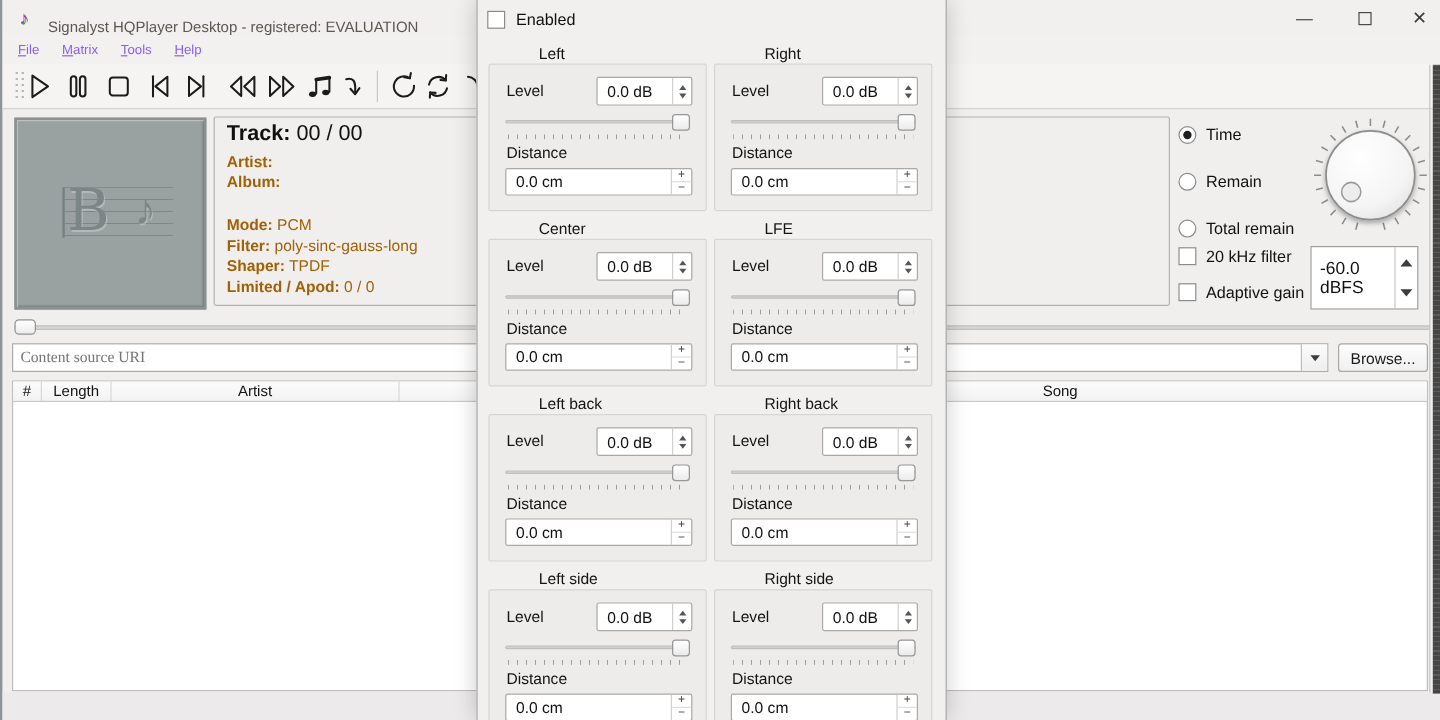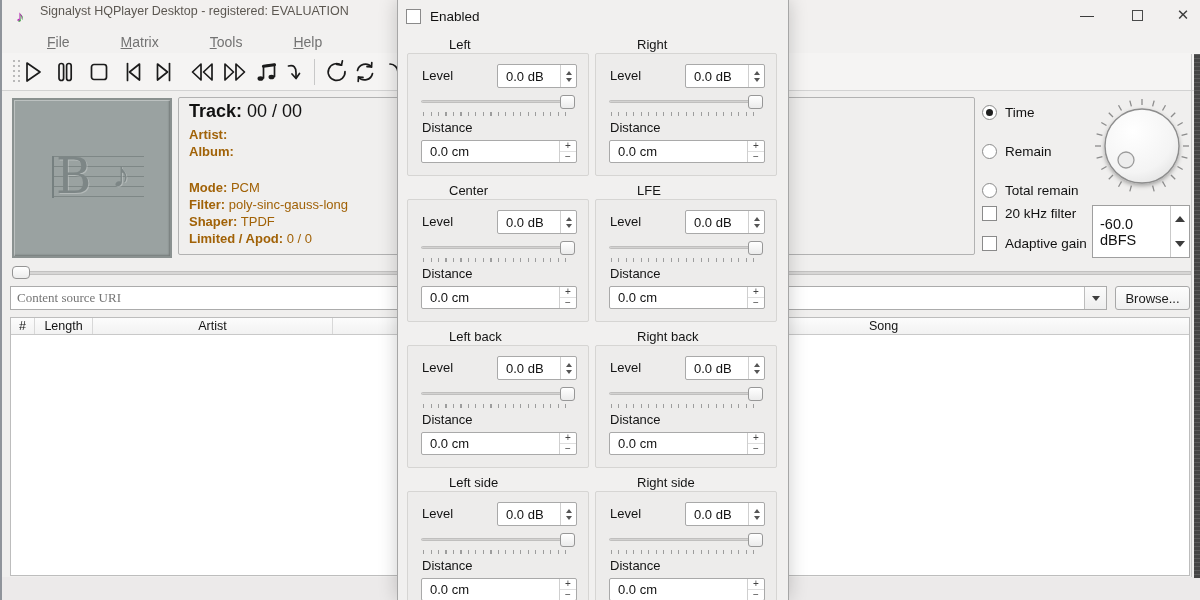--- a/index.html
+++ b/index.html
@@ -4,30 +4,30 @@
 <style>
   * { box-sizing: border-box; margin: 0; padding: 0; }
   html,body { width:1200px; height:600px; background:#d8d8d8; }
   body { font-family:"Liberation Sans", sans-serif; }
   .window { position:relative; width:1200px; height:600px; background:#f0efee; overflow:hidden; border-left:2px solid #8f949b; }
   .abs { position:absolute; }
 
   
   .titlebar { left:0; top:0; width:1200px; height:30px; background:#f2f0ef; }
   .app-icon { left:14px; top:7px; width:17px; height:17px; font-size:15px; color:#b52fb5; text-shadow:1px 1px 0 #49a24d; line-height:17px; }
-  .title-text { left:38px; top:4px; font-size:12.5px; color:#5c5751; }
+  .title-text { left:38px; top:16px; font-size:12.5px; color:#5c5751; }
   .wc { top:0; width:46px; height:30px; display:flex; align-items:center; justify-content:center; color:#3c3c3c; }
   .wc-min { left:1062px; font-size:14px; }
   .wc-max { left:1112px; }
   .wc-max .box { width:11px; height:11px; border:1.2px solid #4a4a4a; }
   .wc-close { left:1158px; font-size:15px; }
 
   
   .menubar { left:0; top:30px; width:1200px; height:23px; display:flex; align-items:center; padding-left:10px; gap:13px; background:#f2f1f0; }
-  .menu-item { font-size:14px; color:#737373; padding:2px 3px;margin-left:32px; }
+  .menu-item { font-size:11px; color:#8b5cf6; padding:2px 3px; }
   .menu-item u { text-decoration:underline; }
 
   
   .toolbar { left:0; top:53px; width:1200px; height:38px; background:#f5f4f3; border-bottom:1px solid #d2d2d2; }
   .grip { left:11px; top:60px; width:7px; height:24px;
           background:repeating-linear-gradient(to bottom,#b9b9b9 0 2px,transparent 2px 5px),
                      repeating-linear-gradient(to bottom,#b9b9b9 0 2px,transparent 2px 5px);
           background-size:2px 100%,2px 100%; background-position:0 0,5px 0; background-repeat:no-repeat; }
   .tb-icon { top:58px; width:28px; height:28px; }
   .tb-sep { left:312px; top:59px; width:1px; height:26px; background:#c8c8c8; }
@@ -46,21 +46,21 @@
   .il { left:187px; font-size:13px; color:#a16207; }
   .il b { font-weight:bold; }
 
   
   .radio-row, .check-row { display:flex; align-items:center; gap:8px; }
   .radio { width:15px; height:15px; border:1px solid #8a8a8a; border-radius:50%; background:#fff; flex:0 0 auto; }
   .radio.selected::after { content:""; display:block; width:7px; height:7px; margin:3px; border-radius:50%; background:#1f1f1f; }
   .checkbox { width:15px; height:15px; border:1px solid #8a8a8a; background:#fff; flex:0 0 auto; }
   .ctl-label { font-size:13.5px; color:#111; }
   .knob-wrap { left:1090px; top:97px; width:100px; height:100px; }
-  .dbfs-spin { left:1090px; top:205px; width:98px; height:53px; background:#fff; border:1px solid #9f9f9f; display:flex; }
+  .dbfs-spin { left:1090px; top:205px; width:90px; height:53px; background:#fff; border:1px solid #9f9f9f; display:flex; }
   .dbfs-val { flex:1; display:flex; align-items:center; padding-left:7px; font-size:14.5px; color:#111; }
   .dbfs-arrows { width:19px; border-left:1px solid #c9c9c9; display:flex; flex-direction:column; }
   .dbfs-arrows > div { flex:1; display:flex; align-items:center; justify-content:center; }
   .tri-up { width:0; height:0; border-left:5px solid transparent; border-right:5px solid transparent; border-bottom:6px solid #3c3c3c; }
   .tri-dn { width:0; height:0; border-left:5px solid transparent; border-right:5px solid transparent; border-top:6px solid #3c3c3c; }
 
   
   .seek-groove { left:10px; top:271px; width:1180px; height:4px; background:#d7d6d5; border:1px solid #c2c1c0; border-radius:2px; }
   .seek-handle { left:10px; top:266px; width:18px; height:13px; background:linear-gradient(#ffffff,#ececec); border:1px solid #949494; border-radius:4px; }
 

